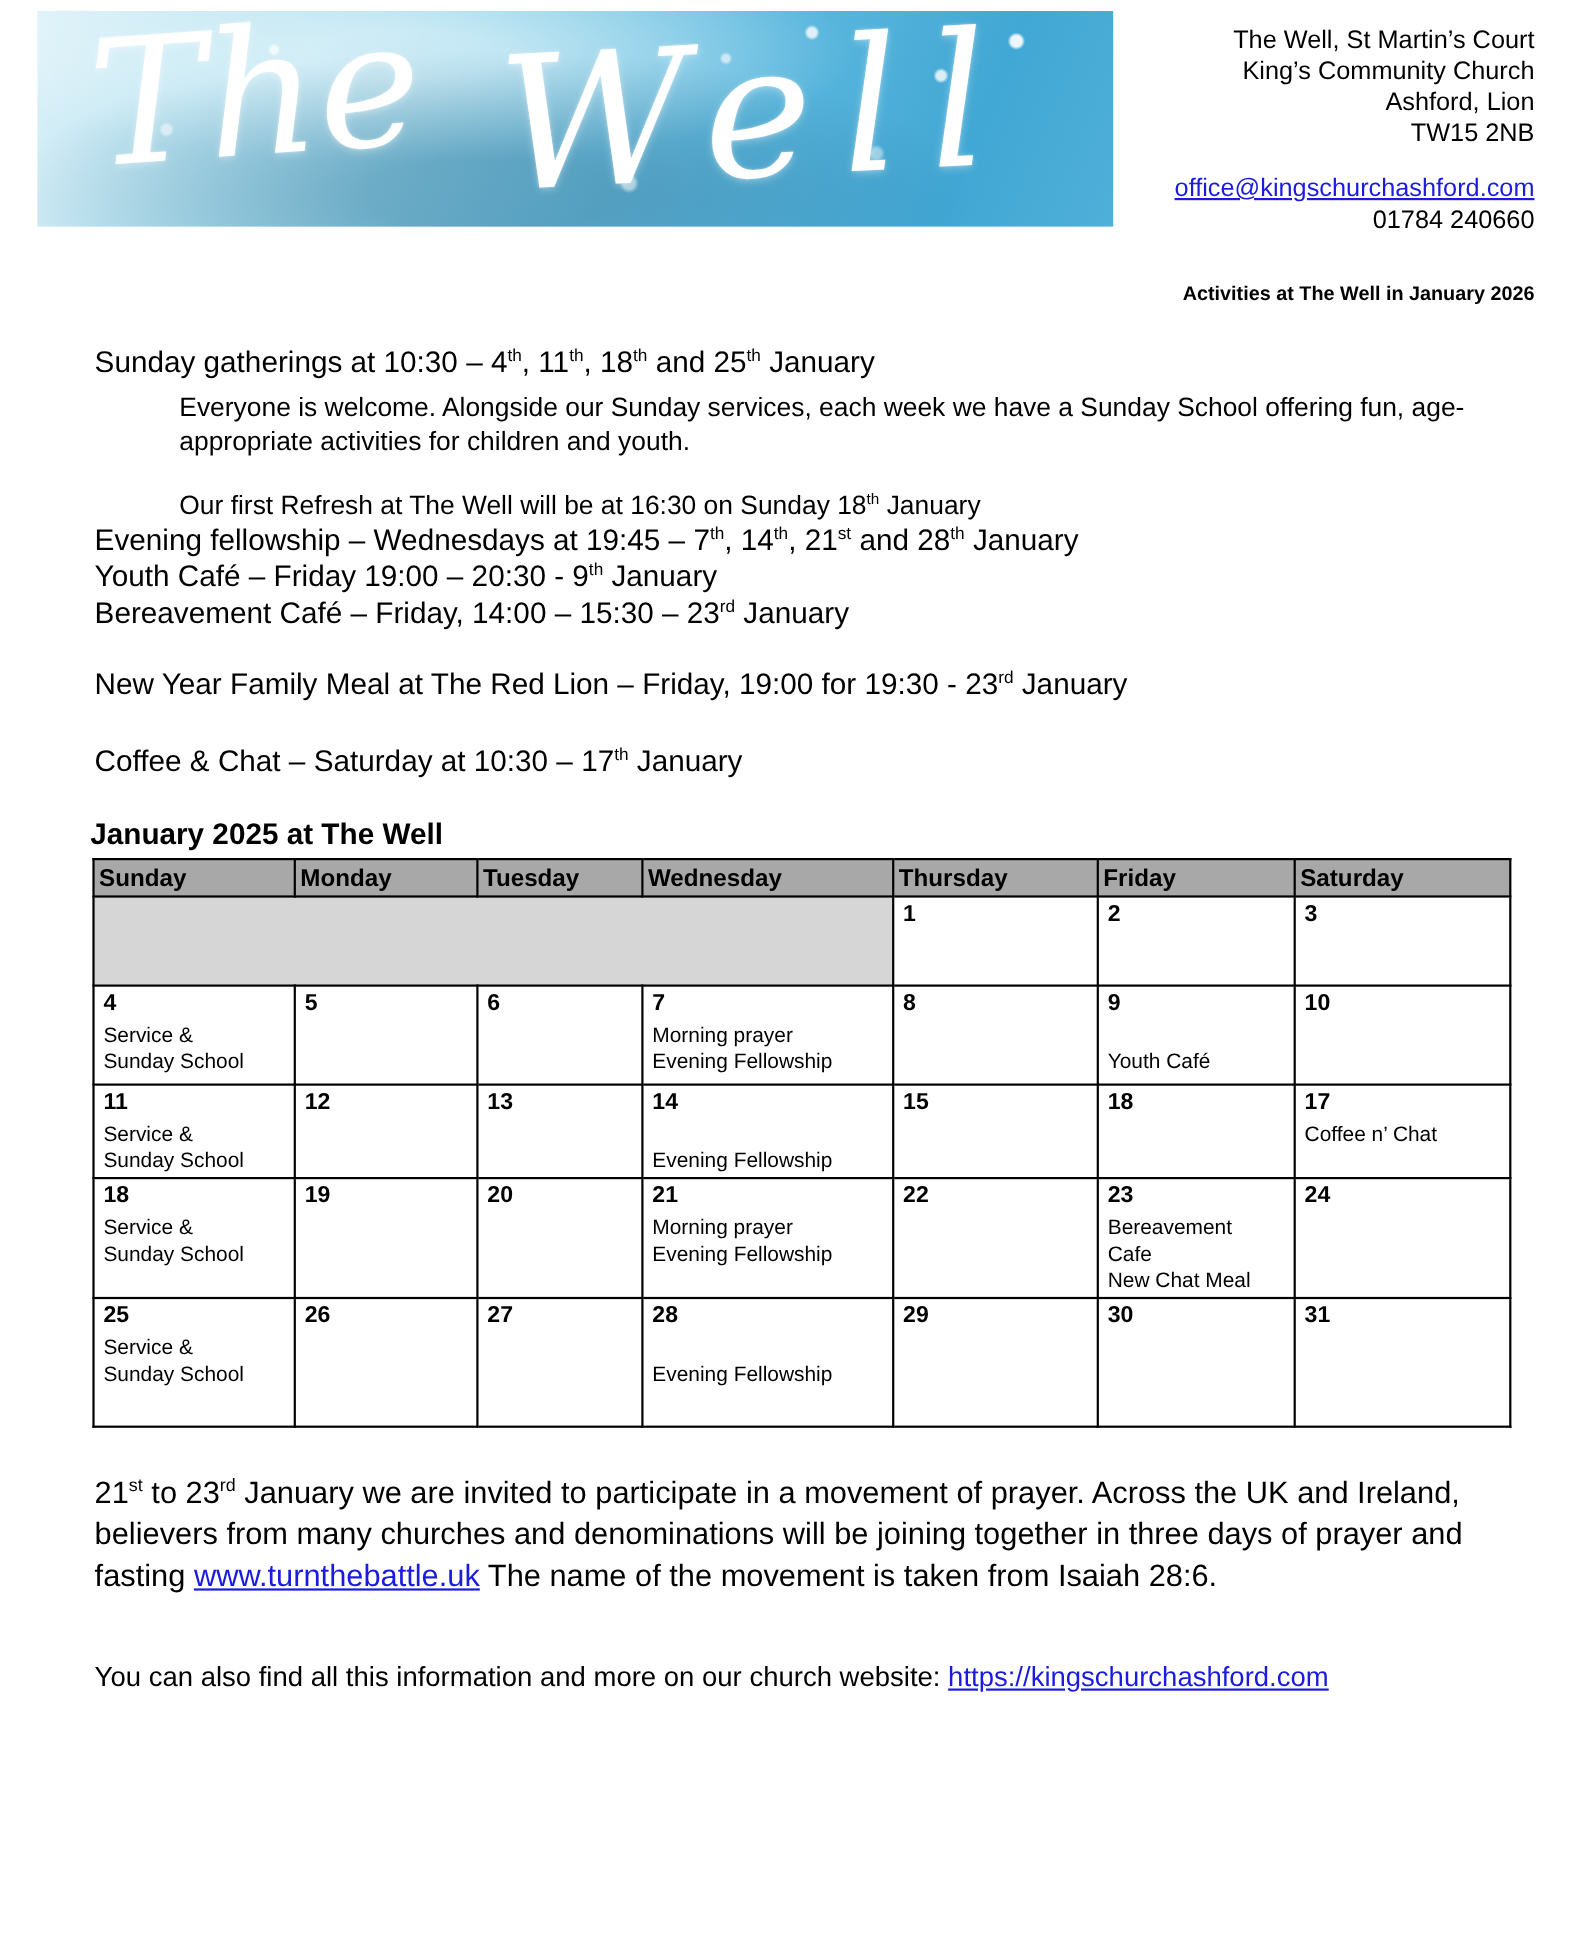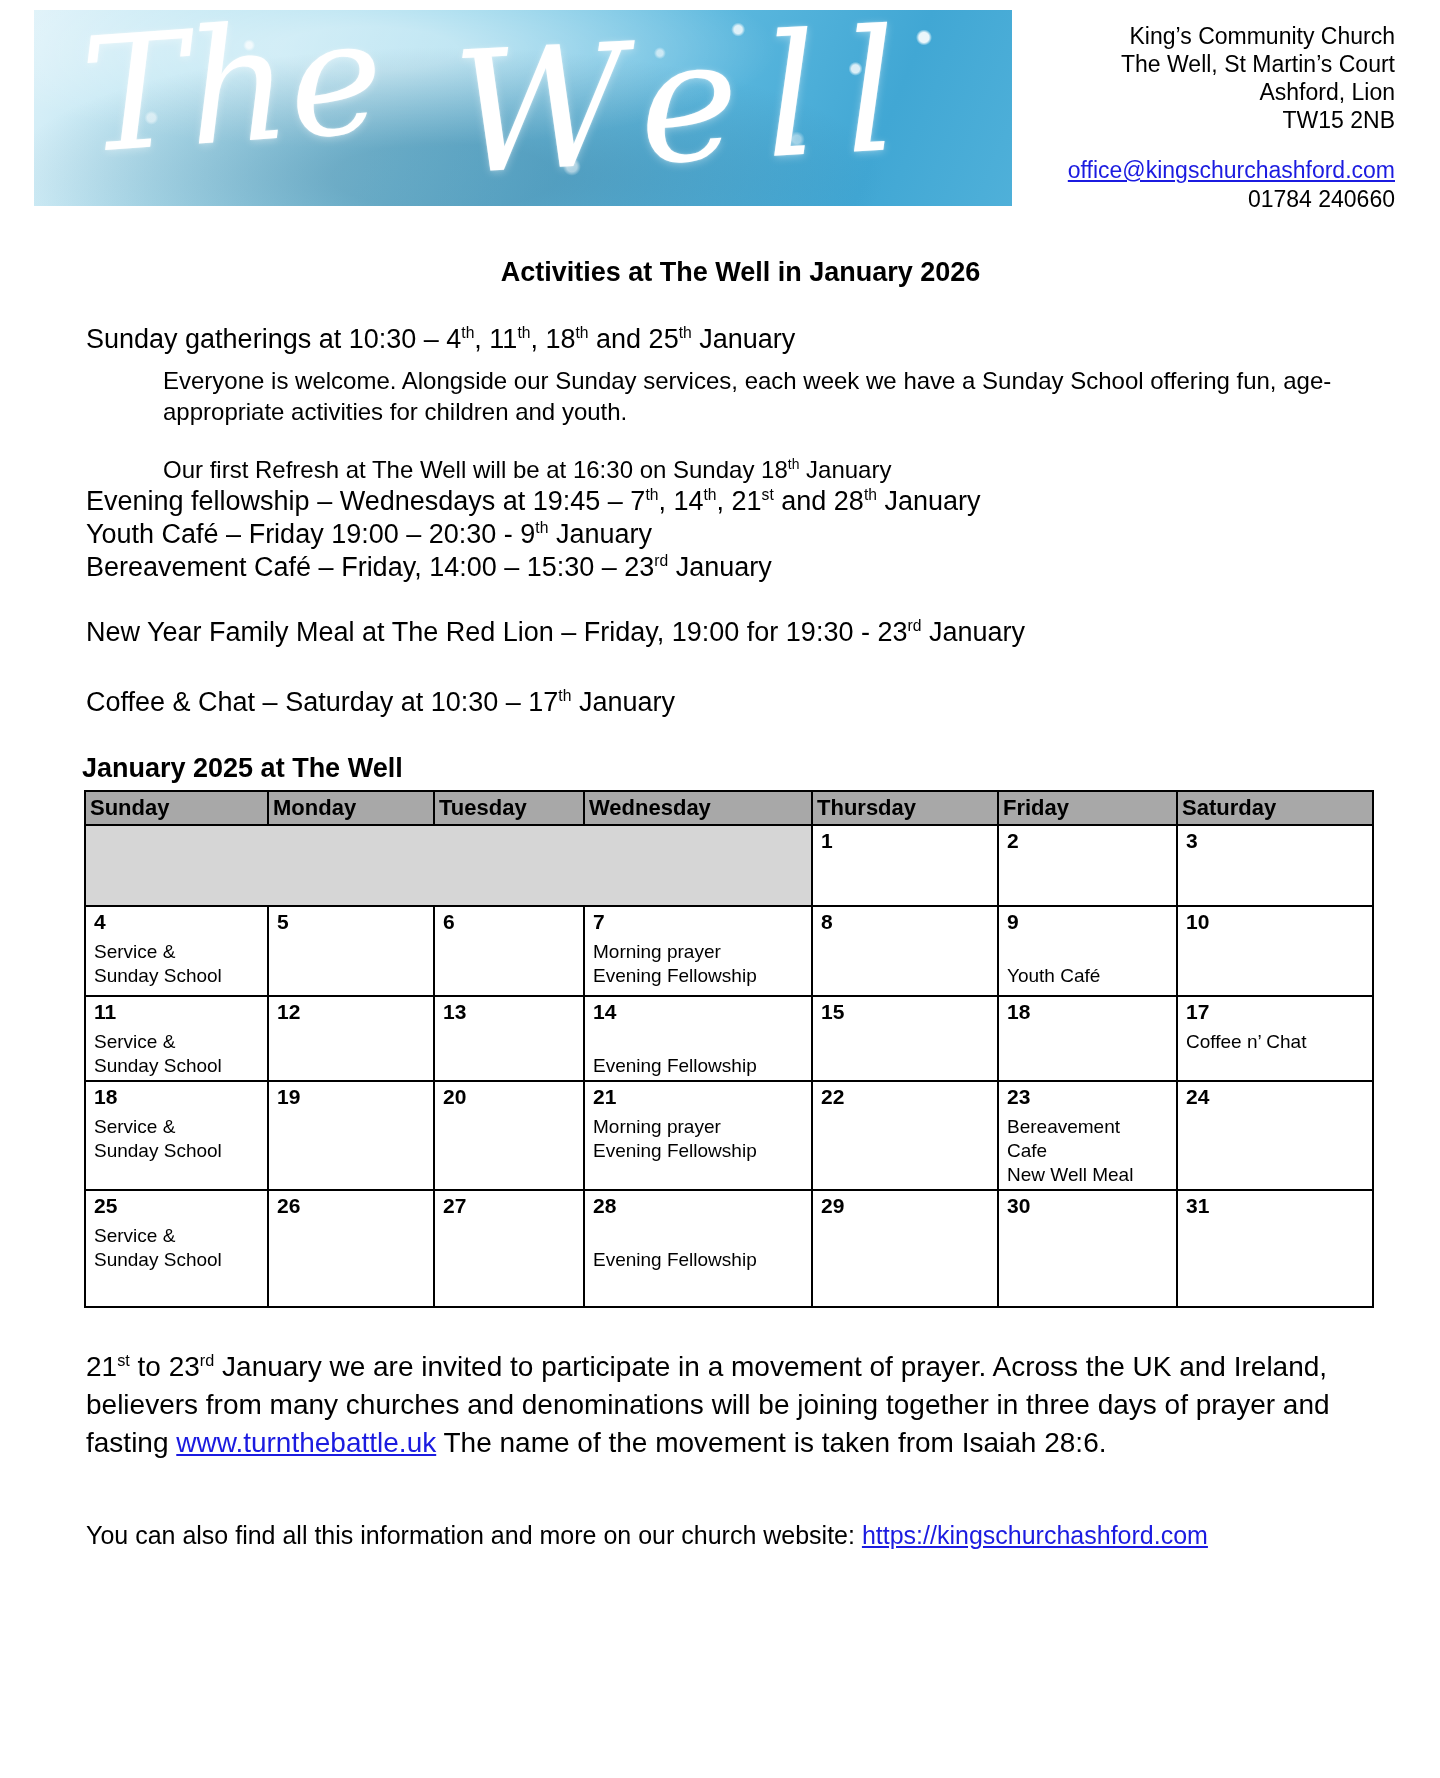--- a/index.html
+++ b/index.html
@@ -32,21 +32,21 @@
     text-shadow:0 2px 8px rgba(255,255,255,.35), 0 0 2px rgba(255,255,255,.5);
   }
   .logo-the{left:48px;top:-16px;font-size:158px;transform:rotate(-4deg);}
   .logo-well{left:420px;top:-6px;font-size:168px;letter-spacing:26px;transform:rotate(-3deg);}
   .address{flex:1;text-align:right;padding:12px 45px 0 0;font-size:23px;line-height:28px;}
   .address-gap{height:22px;}
   .doc-link{color:#1b1be0;text-decoration:underline;cursor:pointer;}
   .phone{margin-top:1px;}
   
   .content{padding:0 45px 0 86px;}
-  .doc-title{text-align:center;font-weight:bold;font-size:27px;margin-top:44px;}
+  .doc-title{text-align:right;font-weight:bold;font-size:18px;margin-top:44px;}
   .act{font-size:27px;line-height:33px;}
   .act-sunday{margin-top:35px;}
   .indent{margin-left:77px;}
   .welcome{font-size:24px;line-height:31px;margin-top:9px;width:1170px;}
   .refresh{font-size:24px;line-height:30px;margin-top:28px;}
   .act-morning{margin-top:52px;}
   .act-evening,.act-youth,.act-bereavement{}
   .act-newyear{margin-top:32px;}
   .act-coffee{margin-top:37px;}
   sup{font-size:0.58em;line-height:0;vertical-align:super;}
@@ -78,22 +78,22 @@
 
 <div class="page">
 
   <div class="header">
     <div class="logo">
       <span class="logo-word logo-the">The</span>
       <span class="logo-word logo-well">Well</span>
     </div>
     <div class="address">
       <div>
+          <div>The Well, St Martin’s Court</div>
           <div>King’s Community Church</div>
-          <div>The Well, St Martin’s Court</div>
           <div>Ashford, Lion</div>
           <div>TW15 2NB</div>
         </div>
       <div class="address-gap"></div>
       <div>
         <a class="doc-link">office@kingschurchashford.com</a>
       </div>
       <div class="phone">01784 240660</div>
     </div>
   </div>
@@ -222,21 +222,21 @@
               <div class="day-line">Morning prayer</div>
               <div class="day-line">Evening Fellowship</div>
             </td>
             <td>
               <div class="day-num">22</div>
             </td>
             <td>
               <div class="day-num">23</div>
               <div class="day-line">Bereavement</div>
               <div class="day-line">Cafe</div>
-              <div class="day-line">New Well Meal</div>
+              <div class="day-line">New Chat Meal</div>
             </td>
             <td>
               <div class="day-num">24</div>
             </td>
           </tr>
           <tr>
             <td>
               <div class="day-num">25</div>
               <div class="day-line">Service &amp;</div>
               <div class="day-line">Sunday School</div>

